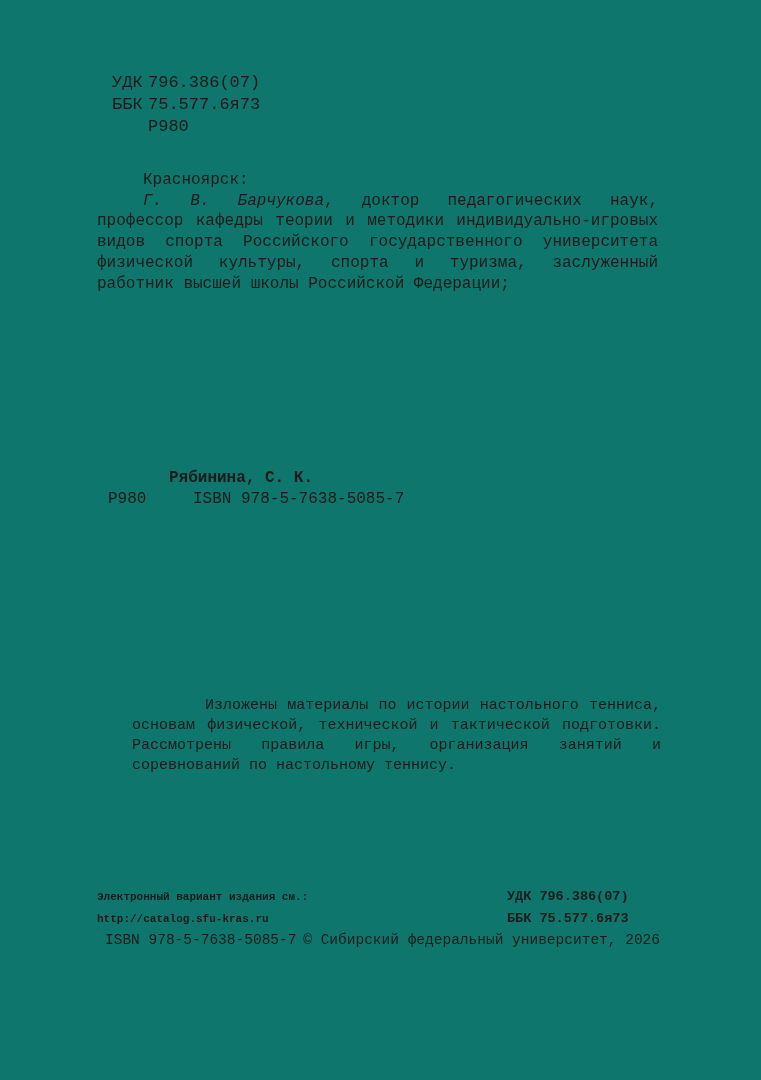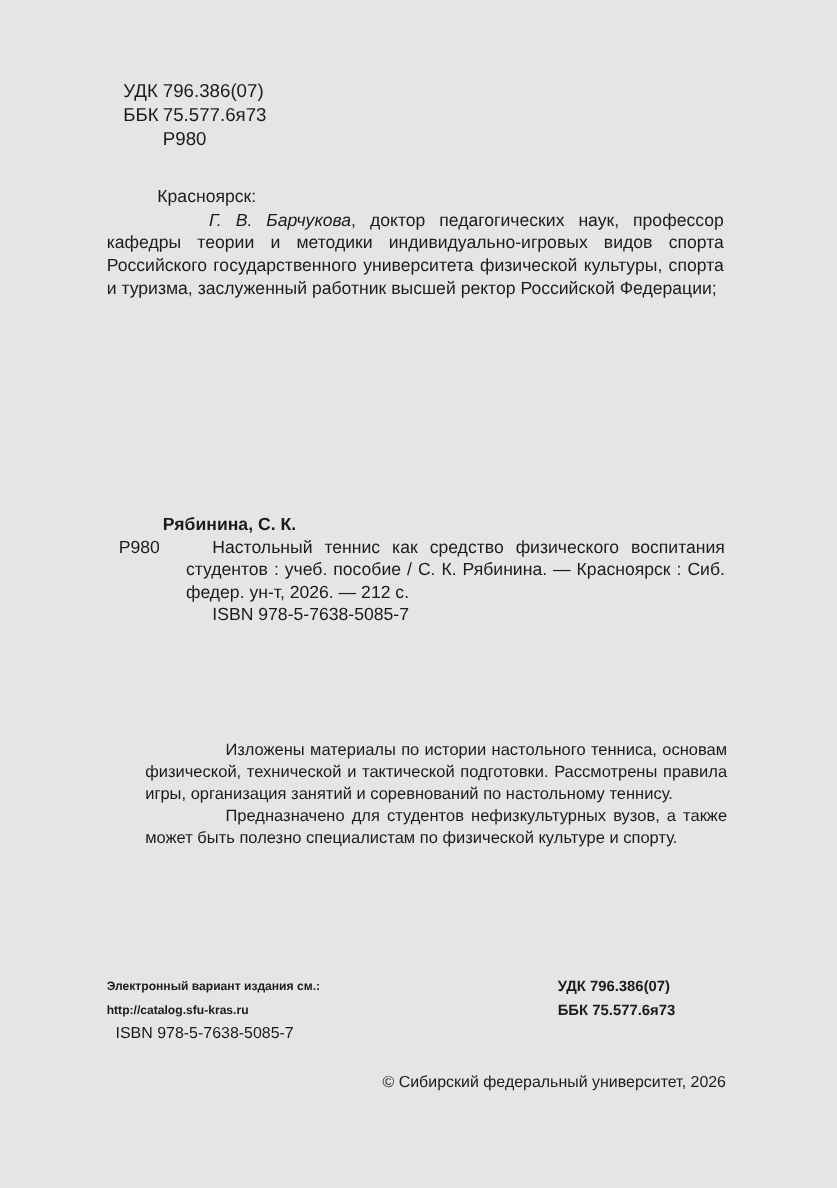--- a/index.html
+++ b/index.html
@@ -1,21 +1,21 @@
 <!DOCTYPE html>
 <html><head>
 <meta charset="utf-8">
 <style>
   html, body { margin: 0; padding: 0; background: #ffffff; }
   .page {
     position: relative;
     width: 761px;
     height: 1080px;
-    background: #e5e5e5;
-    font-family: Liberation Sans, sans-serif;
+    background: #0f766e;
+    font-family: Liberation Mono, monospace;
     color: #1b1b1b;
     overflow: hidden;
   }
   p { margin: 0; }
 
   
   .top-codes {
     position: absolute;
     left: 112px;
     top: 72px;
@@ -30,54 +30,54 @@
     position: absolute;
     left: 97px;
     top: 170px;
     width: 561px;
     font-size: 16px;
     line-height: 20.7px;
     text-align: justify;
     hyphens: manual;
   }
   .reviewers p { text-indent: 46px; }
-  .reviewer-name { font-style: italic; margin-left: 47px; }
+  .reviewer-name { font-style: italic; }
 
   
   .card {
     position: absolute;
     left: 97px;
     top: 468px;
     width: 562px;
     font-size: 16px;
     line-height: 20.5px;
   }
   .card-sign { position: absolute; left: 11px; top: 21px; }
-  .card-author { margin-left: 51px; font-weight: bold; }
+  .card-author { margin-left: 72px; font-weight: bold; }
   .card-entry {
     margin-left: 72px;
     width: 490px;
     text-indent: 24px;
     text-align: justify;
     hyphens: manual;
   }
   .card-isbn { margin-left: 96px; }
 
   
   .annotation {
     position: absolute;
     left: 132px;
     top: 672px;
     width: 529px;
     font-size: 15px;
     line-height: 20px;
     text-align: justify;
     hyphens: manual;
   }
-  .annotation p { text-indent: 73px; }
+  .annotation p { text-indent: 73px; margin-top: 24px; }
 
   
   .footer-left {
     position: absolute;
     left: 97px;
     top: 886px;
     width: 300px;
     text-align: left;
     font-weight: bold;
     font-size: 11px;
@@ -93,21 +93,21 @@
   }
   .footer-isbn {
     position: absolute;
     left: 105px;
     top: 932px;
     font-size: 14.5px;
   }
   .footer-copyright {
     position: absolute;
     right: 101px;
-    top: 976px;
+    top: 932px;
     font-size: 14.5px;
   }
 </style>
 </head>
 <body>
 
 <div class="page">
 
   <div class="top-codes">
     <div class="code-row">
@@ -119,33 +119,31 @@
       <span class="code-value">75.577.6я73</span>
     </div>
     <div class="code-row">
       <span class="code-label"></span>
       <span class="code-value">Р980</span>
     </div>
   </div>
 
   <div class="reviewers">
     <p>Красноярск:</p>
-    <p><span class="reviewer-name">Г. В. Барчукова</span><span>, доктор педагогических наук, профессор кафедры теории и методики индивидуально-игровых видов спорта Российского государственного университета физической культуры, спорта и туризма, заслуженный работник высшей ректор Российской Федерации;</span></p>
+    <p><span class="reviewer-name">Г. В. Барчукова</span><span>, доктор педагогических наук, профессор кафедры теории и методики индивидуально-игровых видов спорта Российского государственного университета физической культуры, спорта и туризма, заслуженный работник высшей школы Российской Федерации;</span></p>
   </div>
 
   <div class="card">
     <span class="card-sign">Р980</span>
     <p class="card-author">Рябинина, С. К.</p>
-    <p class="card-entry">Настольный теннис как средство физического воспитания студен­тов : учеб. пособие / С. К. Рябинина. — Красноярск : Сиб. федер. ун-т, 2026. — 212 с.</p>
     <p class="card-isbn">ISBN 978-5-7638-5085-7</p>
   </div>
 
   <div class="annotation">
     <p>Изложены материалы по истории настольного тенниса, основам физической, технической и тактической подготовки. Рассмотрены правила игры, организация занятий и соревнований по настольному теннису.</p>
-    <p>Предназначено для студентов нефизкультурных вузов, а также может быть полезно специалистам по физической культуре и спорту.</p>
   </div>
 
   <div class="footer-left">
     <p>Электронный вариант издания см.:</p>
     <p>http://catalog.sfu-kras.ru</p>
   </div>
 
   <div class="footer-right">
     <p>УДК 796.386(07)</p>
     <p>ББК 75.577.6я73</p>

